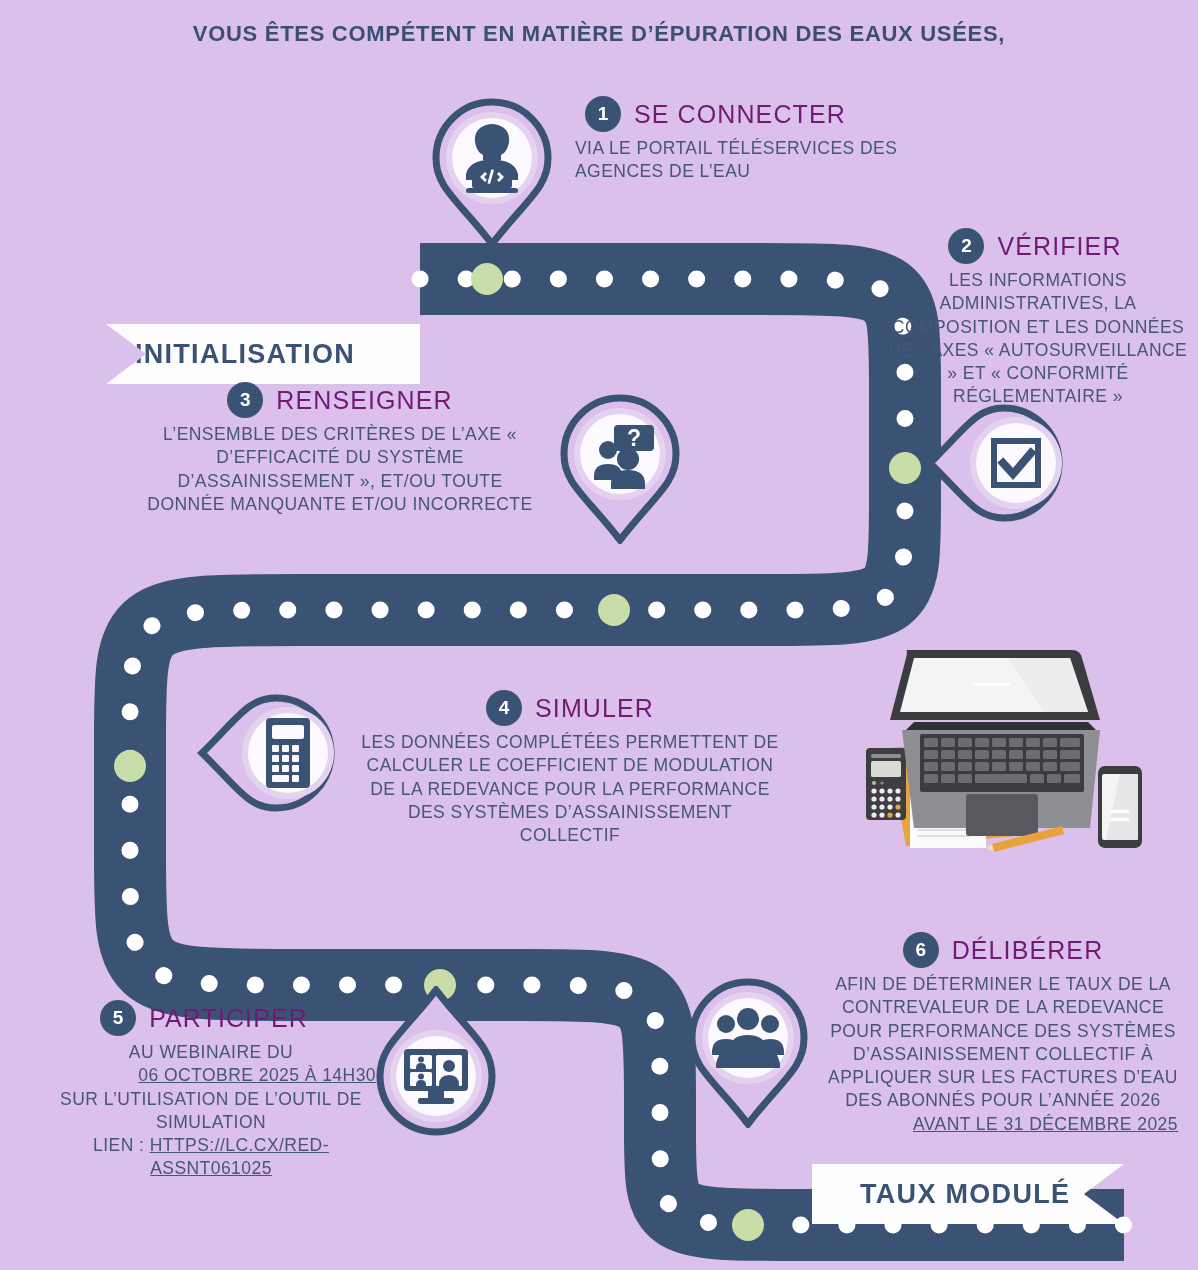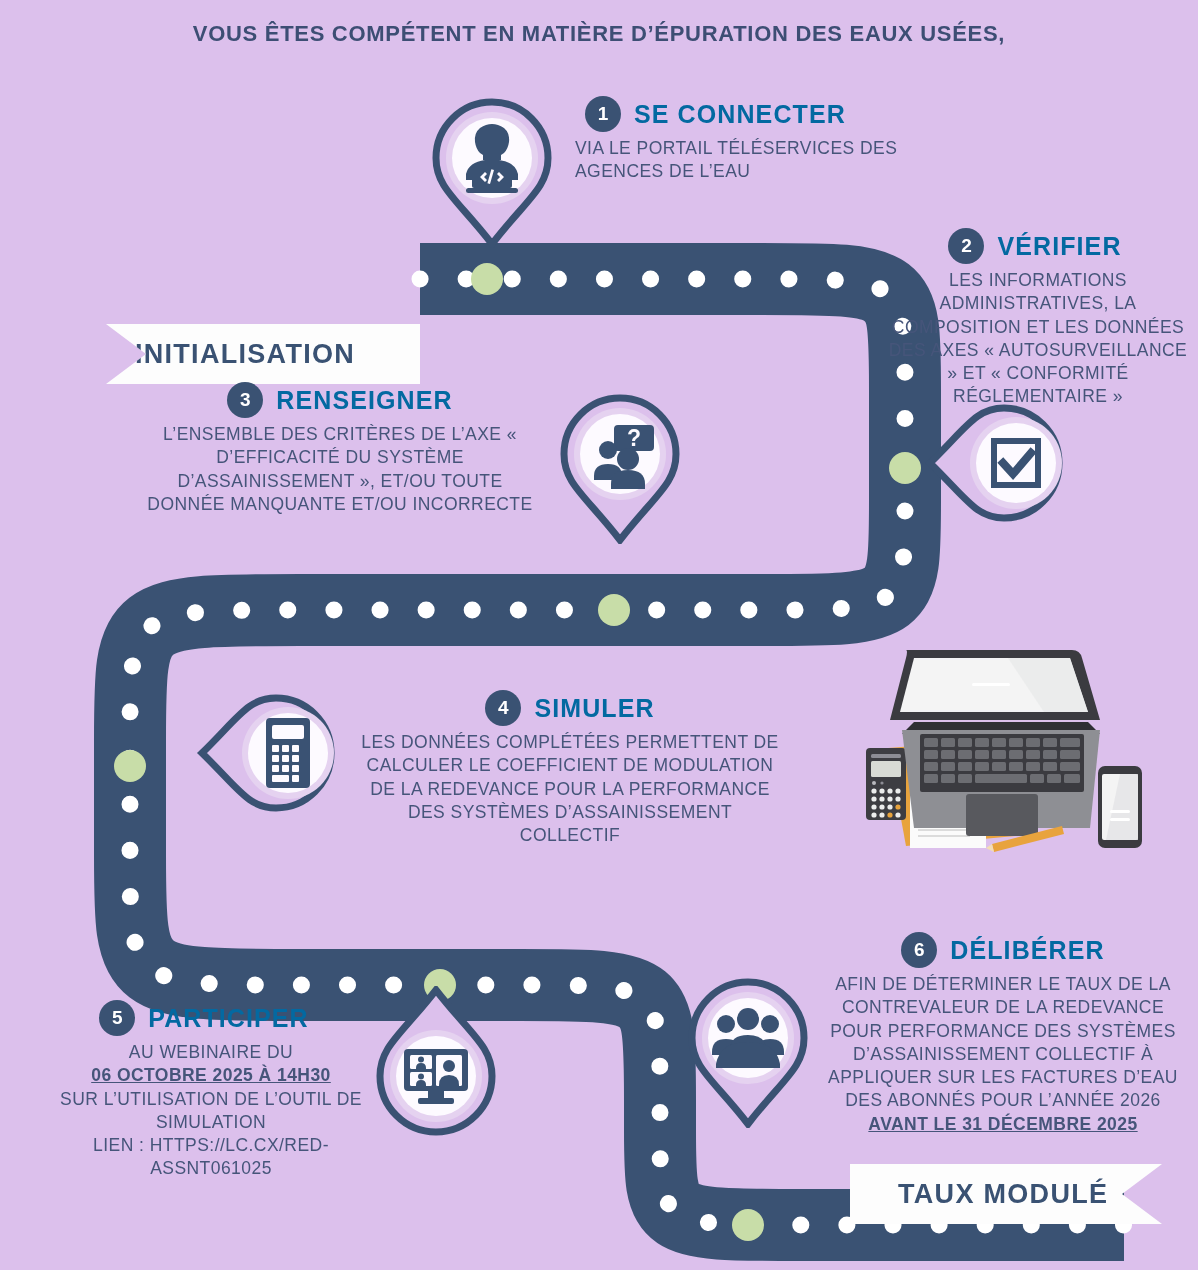--- a/index.html
+++ b/index.html
@@ -31,42 +31,42 @@
   .banner span{
     font-size:27px;font-weight:700;letter-spacing:1.3px;color:#3a5273;
     white-space:nowrap;
   }
   #banner-init{
     left:106px;top:279px;width:314px;
     clip-path:polygon(0 0,314px 0,314px 60px,0 60px,40px 30px);
     justify-content:center;padding-right:36px;box-sizing:border-box;margin-top:45px;
   }
   #banner-taux{
-    left:850px;top:1164px;width:312px;
+    left:812px;top:1164px;width:312px;
     clip-path:polygon(0 0,312px 0,272px 30px,312px 60px,0 60px);
     justify-content:flex-start;padding-left:48px;box-sizing:border-box;
   }
 
   
   .step-head{display:flex;align-items:center;gap:13px;}
   .step-num{
     width:36px;height:36px;border-radius:50%;background:#3a5273;color:#fff;
     display:flex;align-items:center;justify-content:center;
     font-size:19px;font-weight:700;flex:none;
   }
   .step-title{
-    font-size:25px;font-weight:700;letter-spacing:1.1px;color:#0369a1;
+    font-size:25px;font-weight:400;letter-spacing:1.1px;color:#701a75;
     white-space:nowrap;
   }
   .step-body{
     font-size:17.5px;line-height:1.33;letter-spacing:.45px;color:#46557a;
     margin-top:5px;
   }
-  .u-bold{font-weight:700;text-decoration:underline;}
-  .u-plain{}
+  .u-bold{font-weight:400;text-decoration:underline;text-align:right;}
+  .u-plain{text-decoration:underline;}
 
   #step1{left:585px;top:96px;width:330px;}
   #step1 .step-body{text-align:left;margin-left:-10px;}
   #step2{left:882px;top:228px;width:312px;text-align:center;}
   #step2 .step-head{justify-content:center;margin-left:-6px;}
   #step3{left:140px;top:382px;width:400px;text-align:center;}
   #step3 .step-head{justify-content:center;}
   #step4{left:360px;top:690px;width:420px;text-align:center;}
   #step4 .step-head{justify-content:center;}
   #step5{left:46px;top:1000px;width:330px;text-align:center;}

